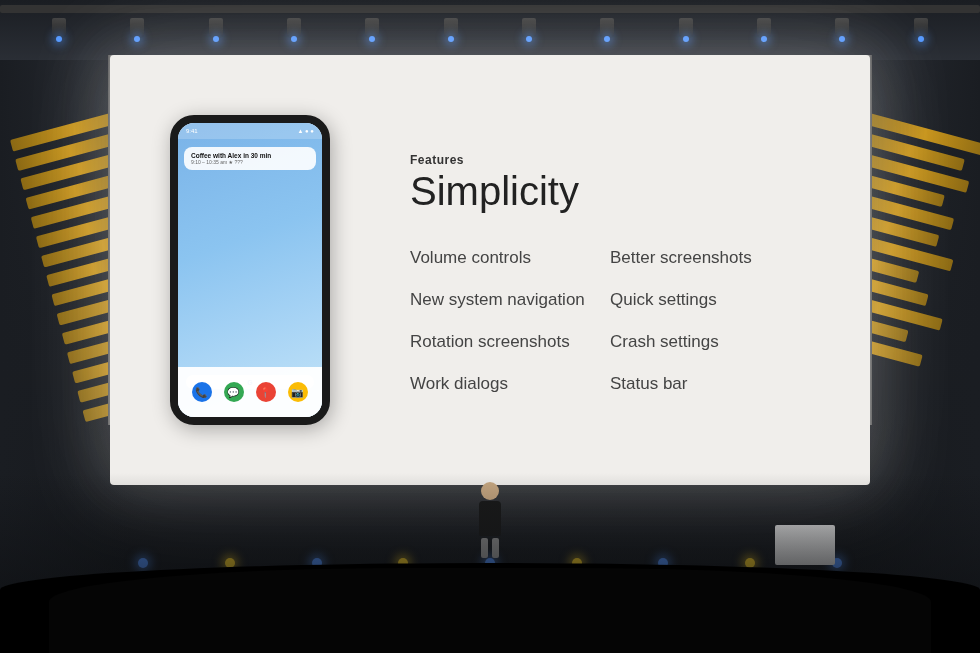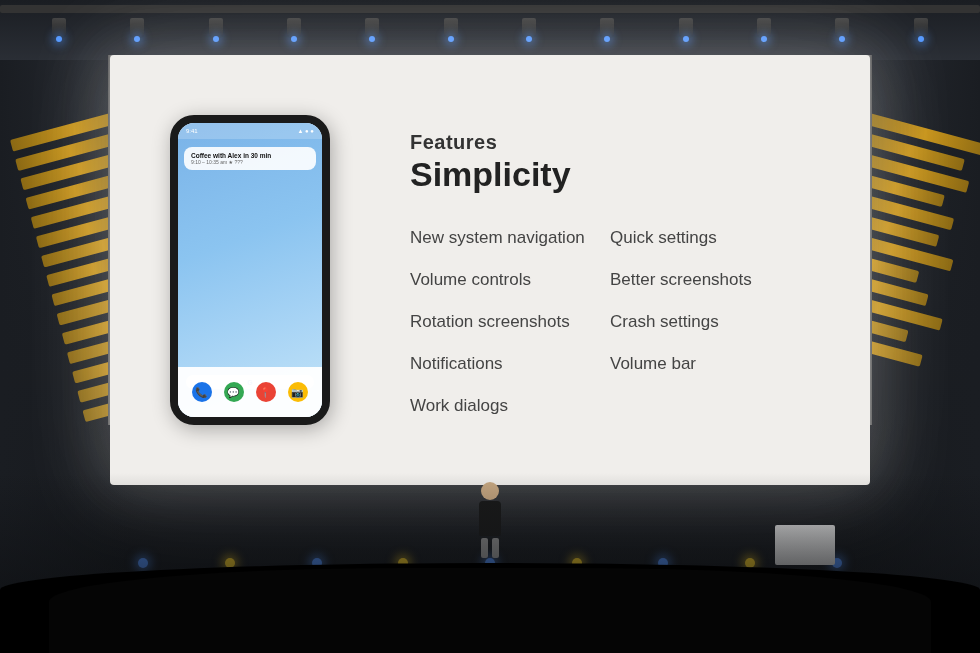--- a/index.html
+++ b/index.html
@@ -270,31 +270,31 @@
       color: #999;
     }
 
     
     .content-section {
       flex: 1;
       padding: 10px 20px;
     }
 
     .features-label {
-      font-size: 20px;
+      font-size: 12px;
       font-weight: 700;
       color: #333;
       margin-bottom: 2px;
       letter-spacing: 0.5px;
       margin-top: 18px;
     }
 
     .simplicity-title {
-      font-size: 34px;
-      font-weight: 700;
+      font-size: 40px;
+      font-weight: 400;
       color: #222;
       margin-bottom: 24px;
       line-height: 1.1;
     }
 
     .features-grid {
       display: grid;
       grid-template-columns: 1fr 1fr;
       gap: 0;
     }
@@ -509,31 +509,30 @@
         </div>
       </div>
     </div>
 
     <div class="content-section">
       <div class="features-label">Features</div>
       <div class="simplicity-title">Simplicity</div>
 
       <div class="features-grid">
         <div class="feature-col">
+          <div class="feature-item">Volume controls</div>
           <div class="feature-item">New system navigation</div>
-          <div class="feature-item">Volume controls</div>
           <div class="feature-item">Rotation screenshots</div>
-          <div class="feature-item">Notifications</div>
           <div class="feature-item">Work dialogs</div>
         </div>
         <div class="feature-col">
+          <div class="feature-item">Better screenshots</div>
           <div class="feature-item">Quick settings</div>
-          <div class="feature-item">Better screenshots</div>
           <div class="feature-item">Crash settings</div>
-          <div class="feature-item">Volume bar</div>
+          <div class="feature-item">Status bar</div>
         </div>
       </div>
     </div>
 
   </div>
 </div>
 
 <div class="floor-lights">
   <div class="floor-light"></div>
   <div class="floor-light yellow"></div>

